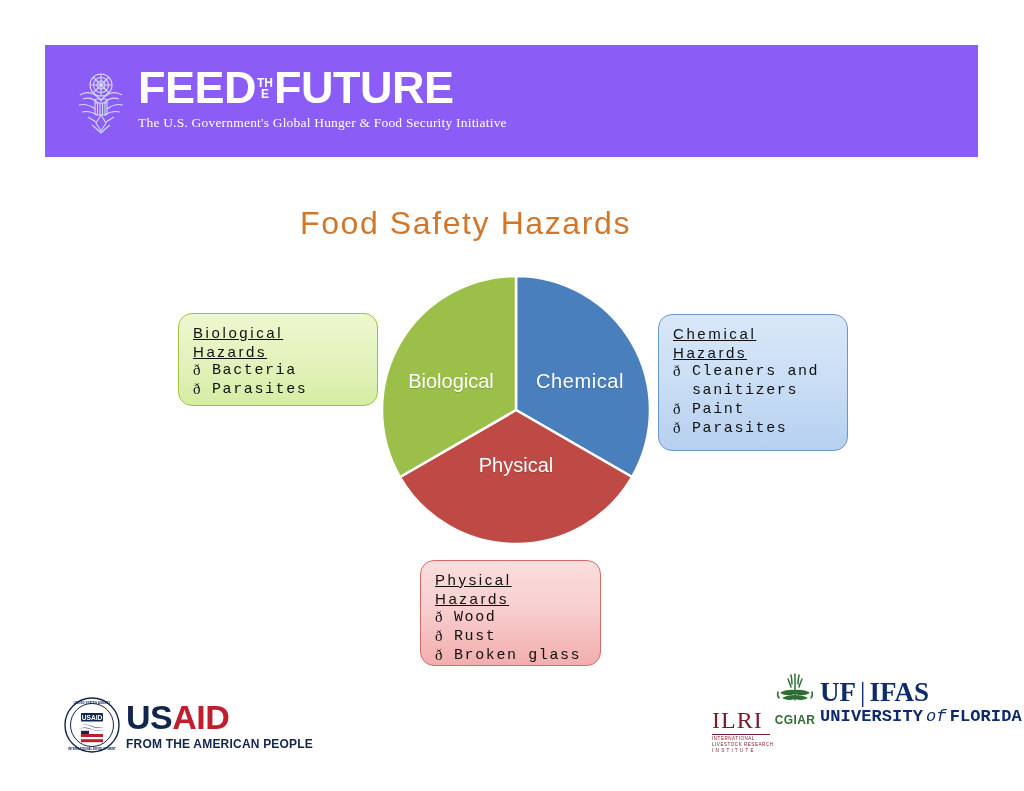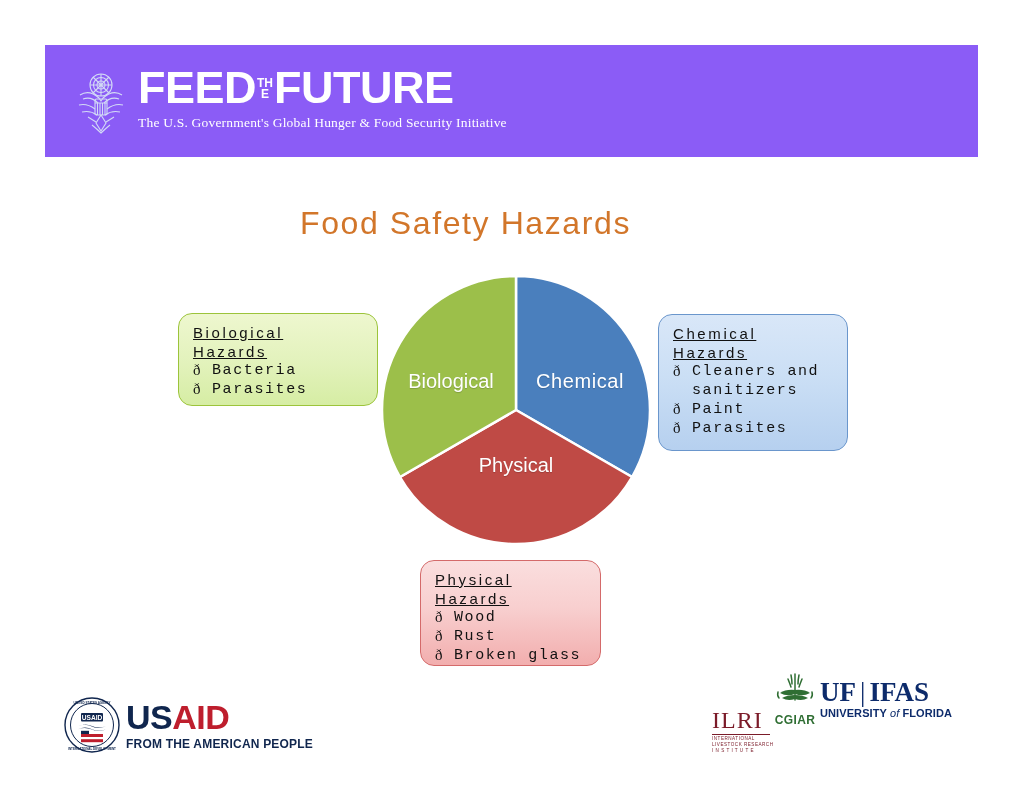--- a/index.html
+++ b/index.html
@@ -247,23 +247,23 @@
     color: #0d2b6b;
     font-family: "Liberation Serif", serif;
     font-weight: bold;
     font-size: 27px;
     line-height: 28px;
     letter-spacing: 0px;
     white-space: nowrap;
   }
   #uf-sub {
     color: #0d2b6b;
-    font-family: Liberation Sans, sans-serif;
-    font-weight: bold;
-    font-size: 11px;
+    font-family: Liberation Mono, monospace;
+    font-weight: bold;
+    font-size: 17px;
     letter-spacing: 0.1px;
     white-space: nowrap;
     margin-top: 1px;
   }
   #uf-sub .of { font-style: italic; font-weight: normal; }
 </style>
 </head>
 <body>
 
 <div id="slide">

